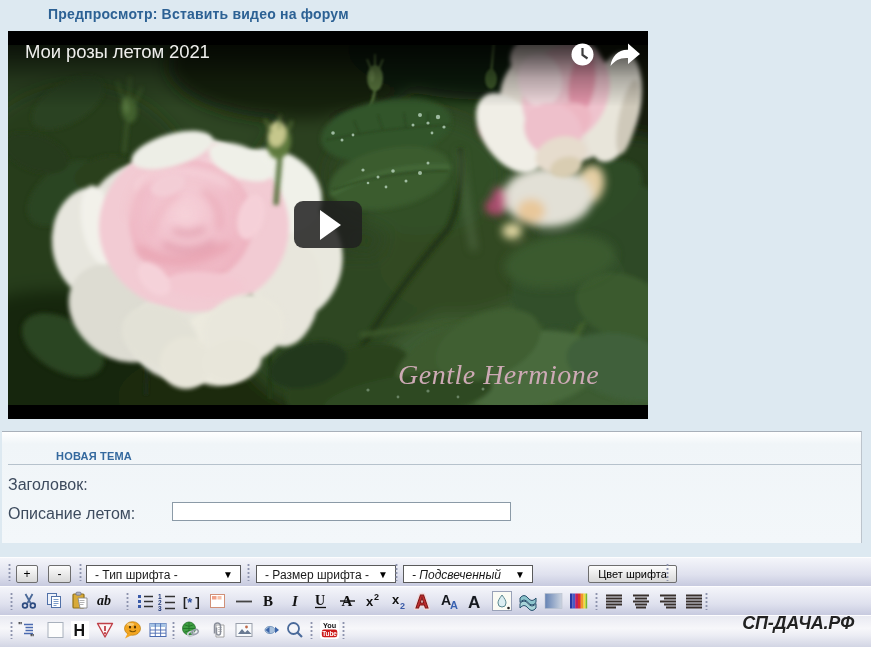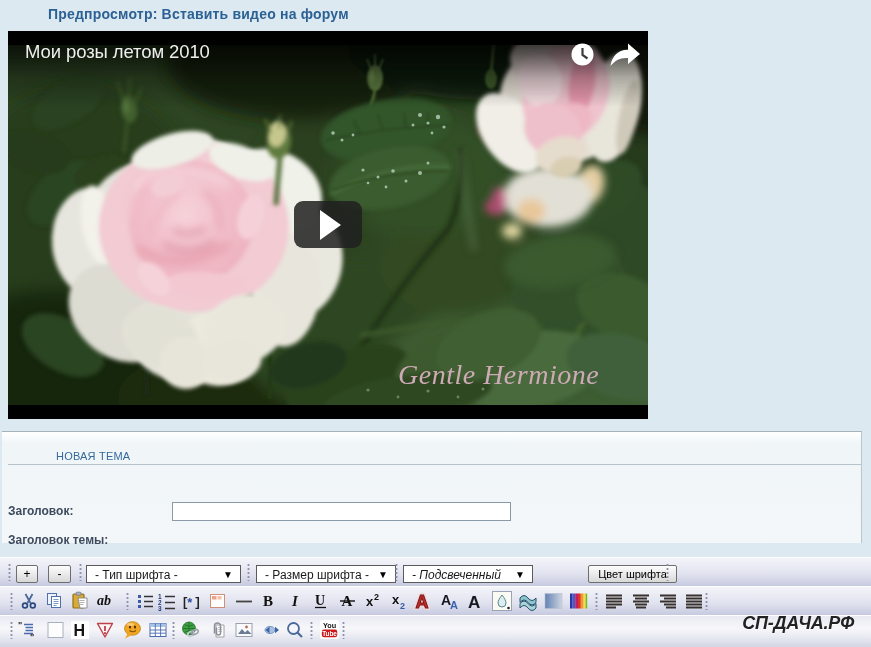--- a/index.html
+++ b/index.html
@@ -13,23 +13,23 @@
 #photo { position:absolute; left:0; top:14px; width:640px; height:360px; }
 #vgrad { position:absolute; left:0; top:0; width:640px; height:76px;
   background:linear-gradient(to bottom, rgba(0,0,0,0.9) 0%, rgba(0,0,0,0.6) 32%, rgba(0,0,0,0.26) 62%, rgba(0,0,0,0) 100%); }
 #vtitle { position:absolute; left:17px; top:10px; color:#eeeeec; font-size:18.5px; letter-spacing:-0.1px; }
 #play { position:absolute; left:286px; top:170px; width:68px; height:47px;
   background:rgba(32,32,32,0.85); border-radius:9px; }
 #play svg { position:absolute; left:26px; top:9px; }
 .ticon { position:absolute; top:15px; }
 
 #panel { left:2px; top:431px; width:860px; height:112px; border-top:1px solid #a8b0ba; border-right:1px solid #bcc4cc; background:linear-gradient(#ffffff, #f0f5f8 12px, #f3f7fa); }
-#ptitle { position:absolute; left:6px; top:18px; font-size:11px; font-weight:normal; color:#34699e; letter-spacing:0.2px;padding-left:48px;}
+#ptitle { position:absolute; left:6px; top:18px; font-size:11px; font-weight:bold; color:#34699e; letter-spacing:0.2px;padding-left:48px;}
 #pline { position:absolute; left:6px; top:32px; width:853px; height:0; border-top:1px solid #b6c2cc; }
-.flabel { position:absolute; left:6px; font-size:12px; font-weight:bold; color:#3d4b5e;margin-top:28px; }
+.flabel { position:absolute; left:6px; font-size:16px; font-weight:normal; color:#3d4b5e; }
 .finput { position:absolute; left:170px; width:339px; height:19px; border:1px solid #8b9aa7; background:#fff;
   font-size:11px; color:#111; padding:3px 4px 0 4px; font-family:"Liberation Sans",sans-serif; }
 
 #toolbar { left:0px; top:557px; width:871px; height:90px; }
 .trow { position:absolute; left:0; width:871px; border-top:1px solid #fdfdfe; }
 .trow1 { top:0; height:29px; background:linear-gradient(#f4f5fa, #dfe1ee 60%, #c7cadf); }
 .trow2 { top:29px; height:29px; background:linear-gradient(#f4f5fa, #dfe1ee 60%, #c7cadf); }
 .trow3 { top:58px; height:32px; background:linear-gradient(#e9eaf2, #f7f7fa 40%, #ecedf4 62%, #d2d5e4 100%); }
 .handle { position:absolute; width:3px; height:18px; top:5px;
   background-image:radial-gradient(circle, #8d93ad 1px, transparent 1.2px);
@@ -248,40 +248,40 @@
         <path d="M115,54 L109,36 M121,50 L122,32 M128,56 L134,42" stroke="#42602d" stroke-width="2" fill="none"></path>
         <ellipse cx="118" cy="61" rx="3" ry="8" fill="#55743c" transform="rotate(-6 118 61)"></ellipse>
         <ellipse cx="152" cy="292" rx="40" ry="30" fill="#e2e1d6" transform="rotate(24 152 292)"></ellipse>
         <ellipse cx="178" cy="318" rx="26" ry="26" fill="#e7e5d9"></ellipse>
         <ellipse cx="224" cy="316" rx="30" ry="22" fill="#e8e6da" transform="rotate(-12 224 316)"></ellipse>
       </g>
 
       <text x="390" y="339" font-family="Liberation Serif" font-style="italic" font-size="28" fill="#cdaab5" letter-spacing="0.5">Gentle Hermione</text>
     </svg>
     <div id="vgrad"></div>
-    <div id="vtitle">Мои розы летом 2010</div>
+    <div id="vtitle">Мои розы летом 2021</div>
     <svg class="ticon" style="left:563px; top:12px" width="23" height="23" viewBox="0 0 23 23">
       <circle cx="11.5" cy="11.5" r="11" fill="#fff"></circle>
       <path d="M11.5 5 v7 l5 3.5" stroke="#3c3c3c" stroke-width="2.2" fill="none"></path>
     </svg>
     <svg class="ticon" style="left:602px; top:12px" width="31" height="24" viewBox="0 0 31 24">
       <path d="M18,0.5 L30,11 L18,21 L18,15 C10,14.5 5,17.5 0.5,23 C1.5,14 8,6.5 18,6.8 Z" fill="#fff"></path>
     </svg>
     <div id="play">
       <svg width="21" height="30" viewBox="0 0 21 30">
           <path d="M0 0 L21 15 L0 30 Z" fill="#fff"></path>
         </svg>
     </div>
   </div>
 
   <div id="panel" class="abs">
     <div id="ptitle">НОВАЯ ТЕМА</div>
     <div id="pline"></div>
     <div class="flabel" style="top:44px">Заголовок:</div>
-    <div class="flabel" style="top:73px">Заголовок темы:</div>
+    <div class="flabel" style="top:73px">Описание летом:</div>
     <input class="finput" style="top: 70px;" value="">
   </div>
 
   <div id="toolbar" class="abs">
     <div class="trow trow1">
       <div class="handle" style="left:8px"></div>
       <div class="btn" style="left:16px; width:22px;">+</div>
       <div class="btn" style="left:48px; width:23px;">-</div>
       <div class="handle" style="left:79px"></div>
       <div class="sel" style="left:86px; width:155px;">- Тип шрифта -<span class="ar">▼</span></div>

